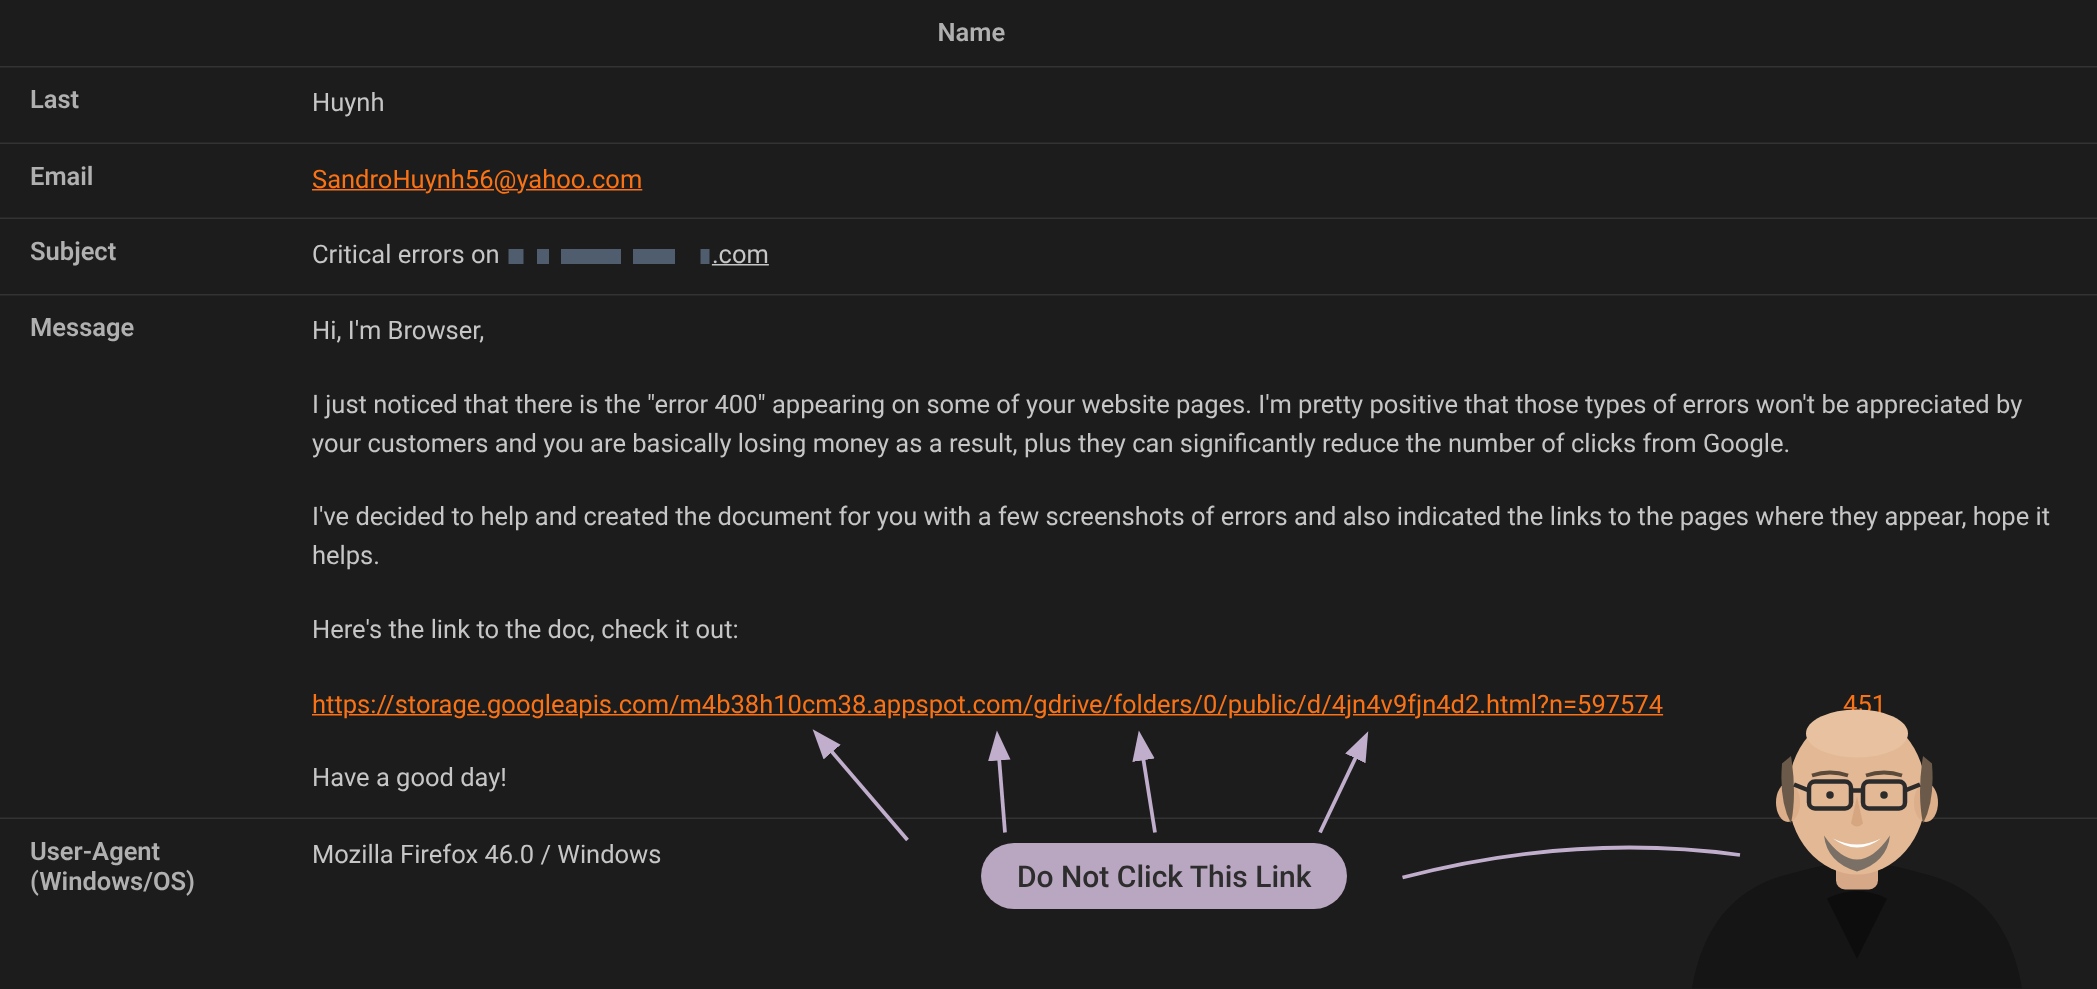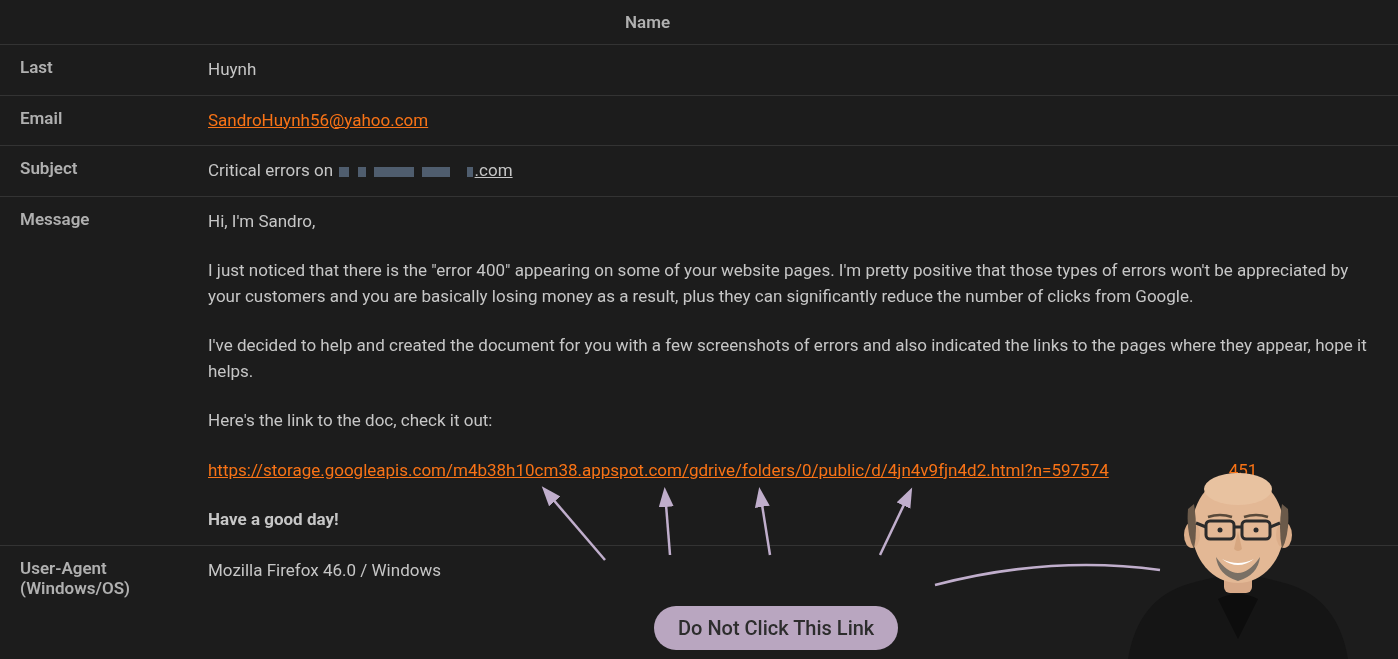--- a/index.html
+++ b/index.html
@@ -44,21 +44,20 @@
   a.link {
     color: #f97316;
     text-decoration: underline;
     cursor: pointer;
   }
   .msg-para {
     margin: 0 0 24px 0;
   }
   .msg-para.last {
     margin-bottom: 0;
-    font-weight: bold;
   }
   
   .redact {
     display: inline-block;
     height: 10px;
     background: #4f5d6e;
     vertical-align: middle;
     margin: 0 2px;
   }
   
@@ -73,21 +72,20 @@
     position: absolute;
     left: 654px;
     top: 562px;
     background: #b9a6c0;
     color: #2d2d2d;
     font-size: 20px;
     font-weight: 500;
     padding: 10px 24px;
     border-radius: 26px;
     white-space: nowrap;
-    margin-top: 44px;
   }
 
   .avatar {
     position: absolute;
     right: 30px;
     bottom: 0;
     width: 260px;
     height: 210px;
   }
   .avatar svg { display:block; }
@@ -128,21 +126,21 @@
       <span class="redact" style="width:40px;"></span>
       <span class="redact" style="width:28px;"></span>
       &nbsp;
       <span class="redact" style="width:6px;"></span><span style="text-decoration:underline;">.com</span>
     </div>
   </div>
 
   <div class="row">
     <div class="label-cell">Message</div>
     <div class="value-cell">
-      <p class="msg-para">Hi, I'm Sandro,</p>
+      <p class="msg-para">Hi, I'm Browser,</p>
       <p class="msg-para">I just noticed that there is the "error 400" appearing on some of your website pages. I'm pretty positive that those types of errors won't be appreciated by your customers and you are basically losing money as a result, plus they can significantly reduce the number of clicks from Google.</p>
       <p class="msg-para">I've decided to help and created the document for you with a few screenshots of errors and also indicated the links to the pages where they appear, hope it helps.</p>
       <p class="msg-para">Here's the link to the doc, check it out:</p>
       <p class="msg-para">
         <a class="link"><span>https://storage.googleapis.com/m4b38h10cm38.appspot.com/gdrive/folders/0/public/d/4jn4v9fjn4d2.html?n=597574</span></a><span style="display:inline-block;width:120px;"></span><a class="link"><span>451</span></a>
       </p>
       <p class="msg-para last">Have a good day!</p>
     </div>
   </div>
 

